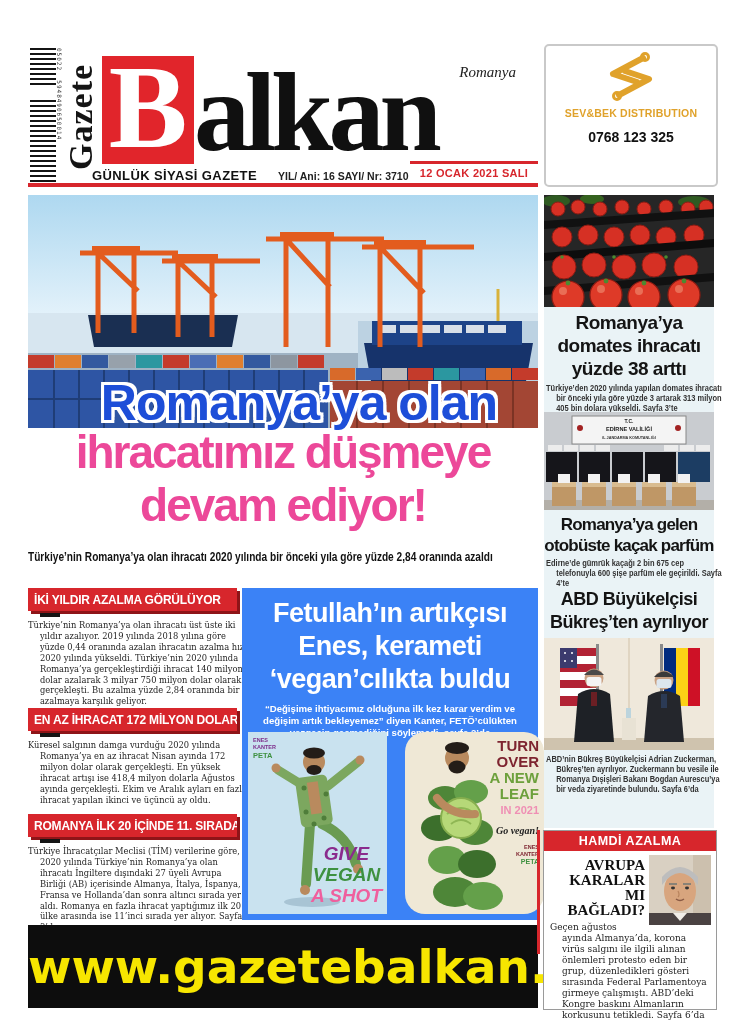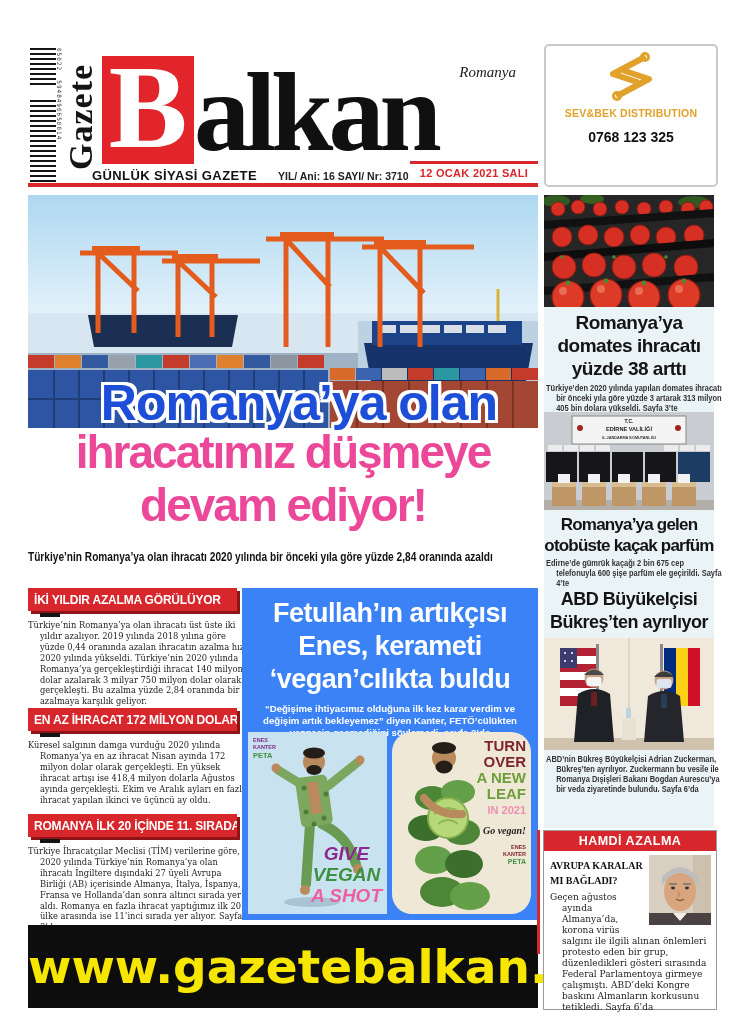--- a/index.html
+++ b/index.html
@@ -54,21 +54,21 @@
   .sec-dash{position:absolute;left:40px;width:20px;height:4px;background:#151515;}
   .sec-body{position:absolute;left:28px;width:246px;transform-origin:0 0;transform:scaleX(0.85);
             font-family:"DejaVu Serif",serif;font-size:9.8px;line-height:10.9px;color:#1d1d1d;
             padding-left:14px;text-indent:-14px;}
 
   
   .teal{position:absolute;left:242px;top:588px;width:296px;height:332px;background:#3b82f6;}
   .teal-h{margin-top:9px;text-align:center;font-weight:900;font-size:27px;line-height:33px;
           letter-spacing:-.5px;color:#fff;}
   .teal-deck{margin:7px 9px 0;text-align:center;font-weight:bold;font-size:9.6px;line-height:12px;color:#fff;}
-  .posters{position:absolute;left:6px;top:144px;display:flex;gap:5px;}
+  .posters{position:absolute;left:6px;top:144px;display:flex;gap:18px;}
   .poster{position:relative;width:139px;height:182px;overflow:hidden;}
   .pl{background:#c9e2ef;} .pr{background:#efe8d6;border-radius:20px;}
   .pl-credit{position:absolute;left:5px;top:5px;font-weight:900;font-size:5.5px;line-height:6.5px;color:#7c2c8a;}
   .pl-peta{font-size:7.5px;color:#3e9140;margin-top:3px;}
   .pl-text{position:absolute;right:5px;bottom:8px;text-align:center;font-weight:900;font-size:19px;line-height:21px;font-style:italic;}
   .pl-text .t1{color:#8a2b8d;} .pl-text .t2{color:#3e9140;} .pl-text .t3{color:#ef5f9e;}
   .pr-text{position:absolute;right:5px;top:6px;text-align:right;font-weight:900;}
   .pr-text .t1{font-size:15px;line-height:16px;color:#7e2430;}
   .pr-text .t2{font-size:15px;line-height:16px;color:#6da03c;}
   .pr-year{font-size:11px;color:#ef8fb4;margin-top:2px;font-weight:900;}
@@ -90,22 +90,22 @@
   .rs-body{position:absolute;left:546px;width:195px;transform-origin:0 0;transform:scaleX(0.85);
            font-weight:bold;font-size:8.8px;line-height:10px;color:#333;padding-left:12px;text-indent:-12px;}
 
   
   .col-line{position:absolute;left:537px;top:830px;width:3px;height:124px;background:#d7262c;}
   .colbox{position:absolute;left:543px;top:830px;width:172px;height:178px;border:1px solid #9a9a9a;background:#fff;}
   .col-banner{height:20px;background:#d7262c;color:#fff;font-weight:bold;font-size:12.5px;
               letter-spacing:.5px;text-align:center;line-height:20px;}
   .col-content{padding:4px 5px 0 6px;}
   .col-photo{float:right;margin:0 0 3px 4px;}
-  .col-title{font-family:"Liberation Serif",serif;font-weight:bold;font-size:10px;line-height:15px;
-             text-align:left;color:#111;margin:3px 0 4px;}
+  .col-title{font-family:"Liberation Serif",serif;font-weight:bold;font-size:15px;line-height:15px;
+             text-align:right;color:#111;margin:3px 0 4px;}
   .col-body{font-family:"DejaVu Serif",serif;font-size:9px;line-height:11px;color:#1d1d1d;
             padding-left:12px;text-indent:-12px;}
 </style>
 </head>
 <body>
 
 <div class="page">
 
   <div class="bc1"></div>
   <div class="bc2"></div>

